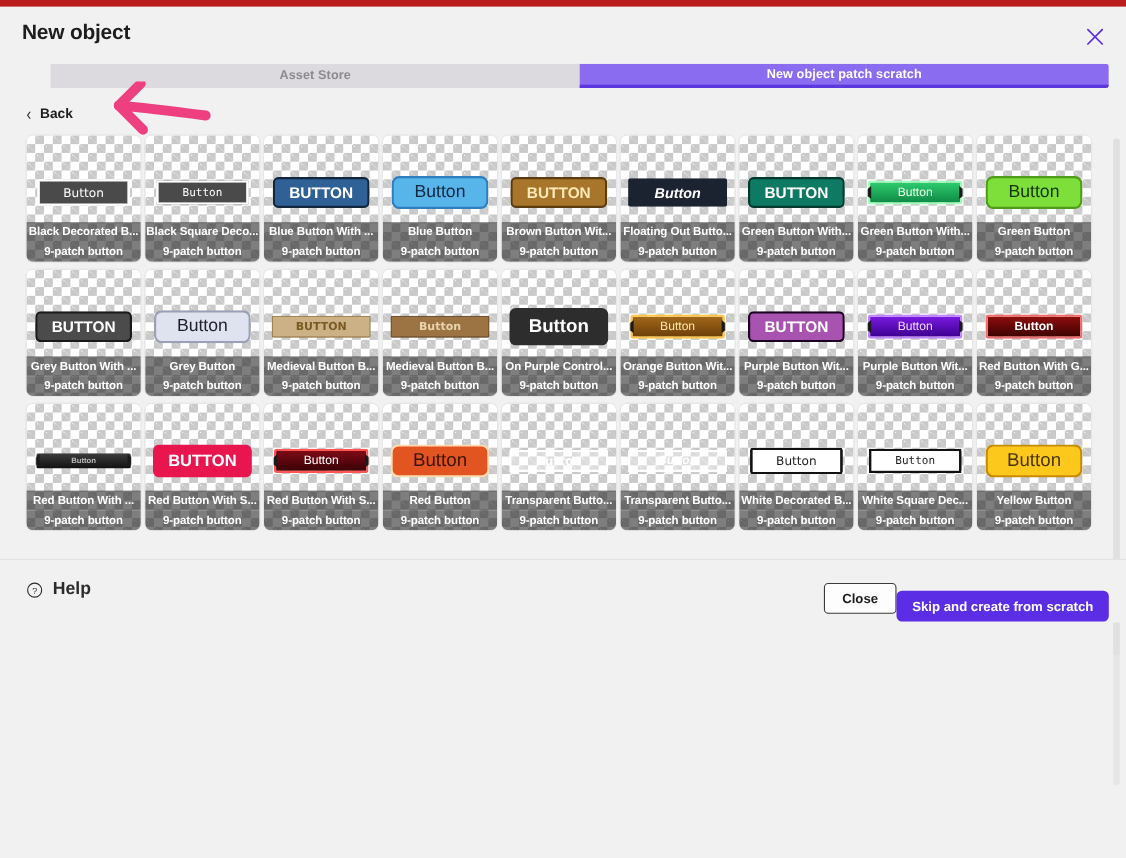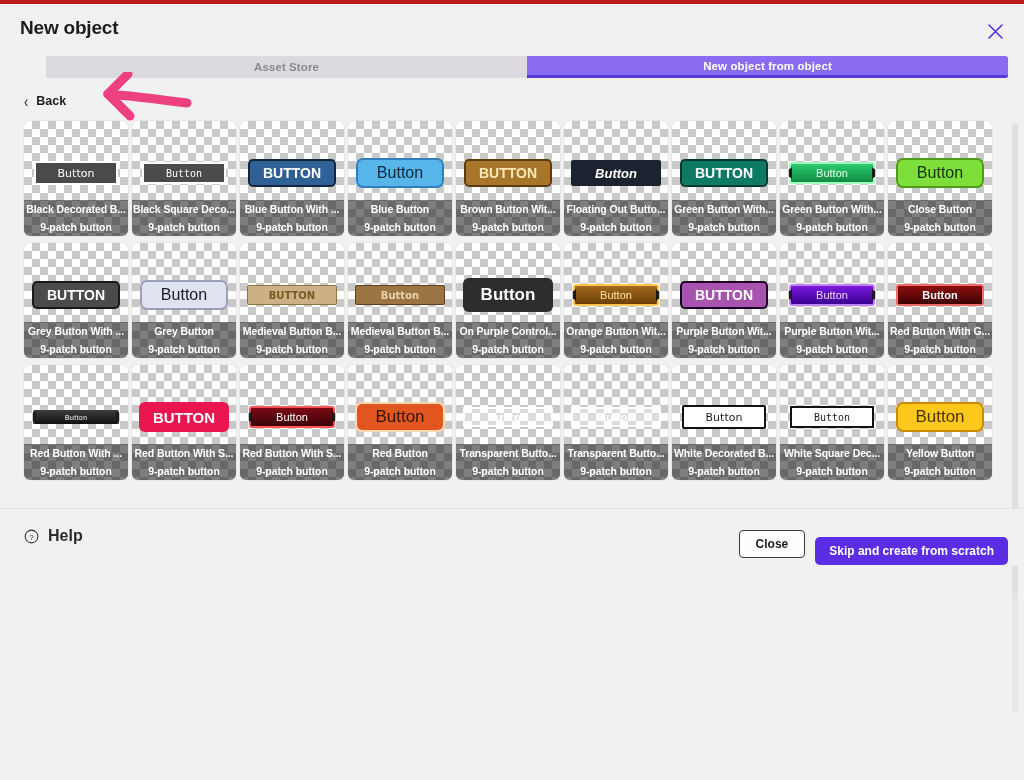--- a/index.html
+++ b/index.html
@@ -6,21 +6,21 @@
   html, body {
     width: 1024px; height: 780px;
     font-family: "Liberation Sans", sans-serif;
     background: #f1f1f1;
     overflow: hidden;
   }
   #app {
     position: relative;
     width: 1024px; height: 566px;
     background: #f1f1f1;
-    border-top: 4px solid #b91c1c;
+    border-top: 6px solid #b91c1c;
   }
 
   
   .title {
     position: absolute;
     left: 20px; top: 13px;
     font-size: 19px; font-weight: bold;
     color: #1d1d1d;
     letter-spacing: -0.2px;
   }
@@ -166,21 +166,21 @@
   .help {
     position: absolute;
     left: 24px; top: 18px;
     display: flex; align-items: center; gap: 9px;
     cursor: pointer;
   }
   .help-label { font-size: 16px; color: #2b2b2b; font-weight: bold; }
   .footer-actions {
     position: absolute;
     right: 16px; top: 14px;
-    display: flex; align-items: center; gap: 10px;
+    display: flex; align-items: center; 
   }
   .btn-close {
     height: 28px; padding: 0 16px;
     background: #fdfdfd;
     border: 1px solid #3a3a3a;
     border-radius: 4px;
     font-size: 12px; font-weight: bold; color: #1d1d1d;
     font-family: "Liberation Sans", sans-serif;
     cursor: pointer;
   }
@@ -205,21 +205,21 @@
     <svg width="17" height="17" viewBox="0 0 17 17" aria-hidden="true">
       <path d="M2 2 L15 15 M15 2 L2 15" stroke="#5b2ee5" stroke-width="1.6" fill="none" stroke-linecap="round"></path>
     </svg>
   </div>
 
   <div class="tabbar">
     <div class="tab inactive">
       <span>Asset Store</span>
     </div>
     <div class="tab active">
-      <span>New object from object</span>
+      <span>New object patch scratch</span>
     </div>
   </div>
 
   <div class="back-row">
     <span class="back-chev">‹</span>
     <span class="back-label">Back</span>
   </div>
 
   <svg class="arrow-annot" viewBox="0 0 116 52">
     <path d="M103 31 C 80 28, 48 24, 24 22" stroke="#ee3f80" stroke-width="9" fill="none" stroke-linecap="round"></path>
@@ -341,21 +341,21 @@
         </div>
         <div class="card">
           <div class="preview">
             <div class="btnimg" style="position: relative;">
               <div style="display: flex; align-items: center; justify-content: center; width: 88px; height: 30px; border-radius: 7px; background: rgb(126, 222, 58); color: rgb(20, 51, 10); font-size: 16px; font-family: &quot;Liberation Sans&quot;, sans-serif; border: 2px solid rgb(78, 156, 24); box-sizing: border-box; overflow: hidden; white-space: nowrap;">
                 <span>Button</span>
               </div>
             </div>
           </div>
           <div class="labels">
-            <div class="lbl-name">Close Button</div>
+            <div class="lbl-name">Green Button</div>
             <div class="lbl-kind">9-patch button</div>
           </div>
         </div>
         <div class="card">
           <div class="preview">
             <div class="btnimg" style="position: relative;">
               <div style="display: flex; align-items: center; justify-content: center; width: 88px; height: 28px; border-radius: 5px; background: rgb(75, 75, 75); color: rgb(255, 255, 255); font-size: 14px; font-weight: bold; font-family: &quot;Liberation Sans&quot;, sans-serif; border: 2px solid rgb(26, 26, 26); box-sizing: border-box; overflow: hidden; white-space: nowrap;">
                 <span>BUTTON</span>
               </div>
             </div>

